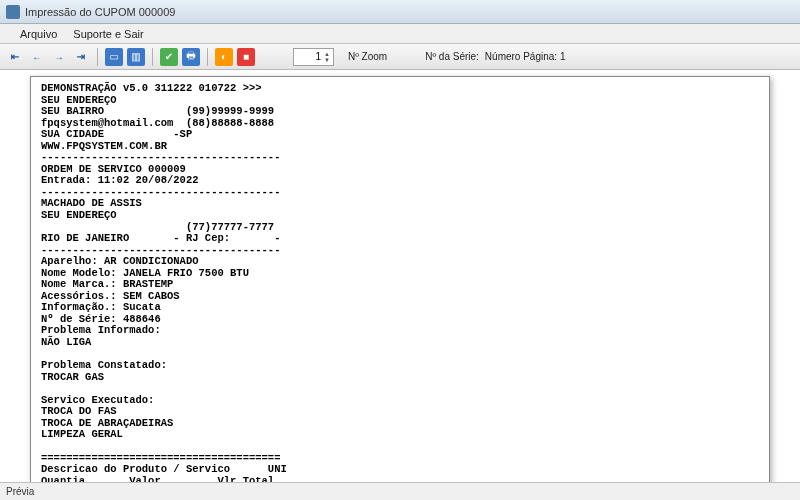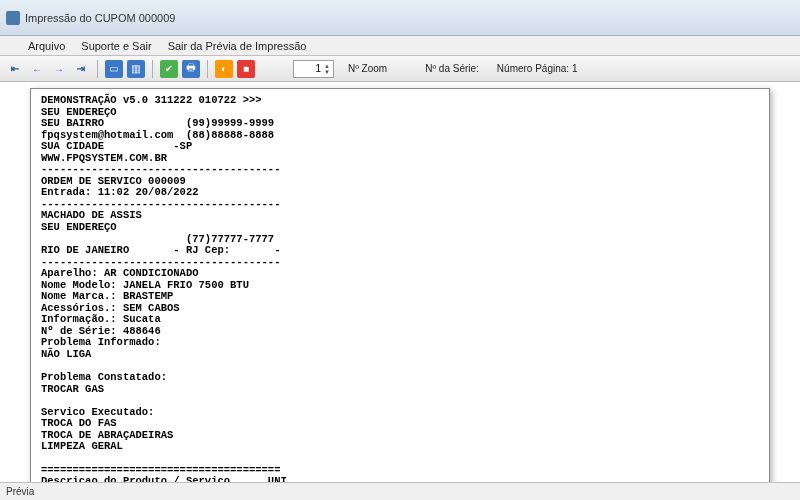--- a/index.html
+++ b/index.html
@@ -7,42 +7,42 @@
     font-family: "Segoe UI", Tahoma, sans-serif;
     font-size: 11px;
     background: #5a8db8;
     width: 800px;
     height: 500px;
     overflow: hidden;
     display: flex;
     flex-direction: column;
   }
   .titlebar {
-    height: 36px;
+    height: 24px;
     background: linear-gradient(to bottom, #e8f0f8, #d0dce8);
     border-bottom: 1px solid #a0b0c0;
     display: flex;
     align-items: center;
     padding: 0 6px;
     color: #333;
     font-size: 11px;
   }
   .titlebar .icon {
     width: 14px; height: 14px;
     background: #4a7aa8;
     margin-right: 5px;
     border-radius: 2px;
   }
   .menubar {
     height: 20px;
     background: #f0f0f0;
     border-bottom: 1px solid #c0c0c0;
     display: flex;
     align-items: center;
-    padding: 0 20px;
+    padding: 0 12px;
     font-size: 11px;
     color: #222;
   }
   .menubar span { padding: 2px 8px; cursor: default; }
   .toolbar {
     height: 26px;
     background: linear-gradient(to bottom, #f8f8f8, #e4e4e4);
     border-bottom: 1px solid #b8b8b8;
     display: flex;
     align-items: center;
@@ -129,21 +129,20 @@
 <body>
 
 <div class="titlebar">
   <div class="icon"></div>
   <span>Impressão do CUPOM 000009</span>
 </div>
 
 <div class="menubar">
   <span>Arquivo</span>
   <span>Suporte e Sair</span>
-  <span>Sair da Prévia de Impressão</span>
 </div>
 
 <div class="toolbar">
   <div class="tool-btn ic-arrow">⇤</div>
   <div class="tool-btn ic-arrow">←</div>
   <div class="tool-btn ic-arrow">→</div>
   <div class="tool-btn ic-arrow">⇥</div>
   <div class="tool-sep"></div>
   <div class="tool-btn ic-blue">▭</div>
   <div class="tool-btn ic-blue">▥</div>
@@ -157,21 +156,21 @@
   <div class="zoom-box">
     <input value="1" style="">
     <div class="spin">
         <span>▲</span>
         <span>▼</span>
       </div>
   </div>
   <span class="toolbar-label">Nº Zoom</span>
   <div style="width:20px"></div>
   <span class="toolbar-label">Nº da Série:</span>
-  <span class="toolbar-label" style="margin-left:14px">Número Página: 1</span>
+  <span class="toolbar-label" style="margin-left:2px">Número Página: 1</span>
 </div>
 
 <div class="previewarea">
   <div class="page" id="page">DEMONSTRAÇÃO v5.0 311222 010722 &gt;&gt;&gt;
 SEU ENDEREÇO
 SEU BAIRRO             (99)99999-9999
 fpqsystem@hotmail.com  (88)88888-8888
 SUA CIDADE           -SP
 WWW.FPQSYSTEM.COM.BR
 --------------------------------------

